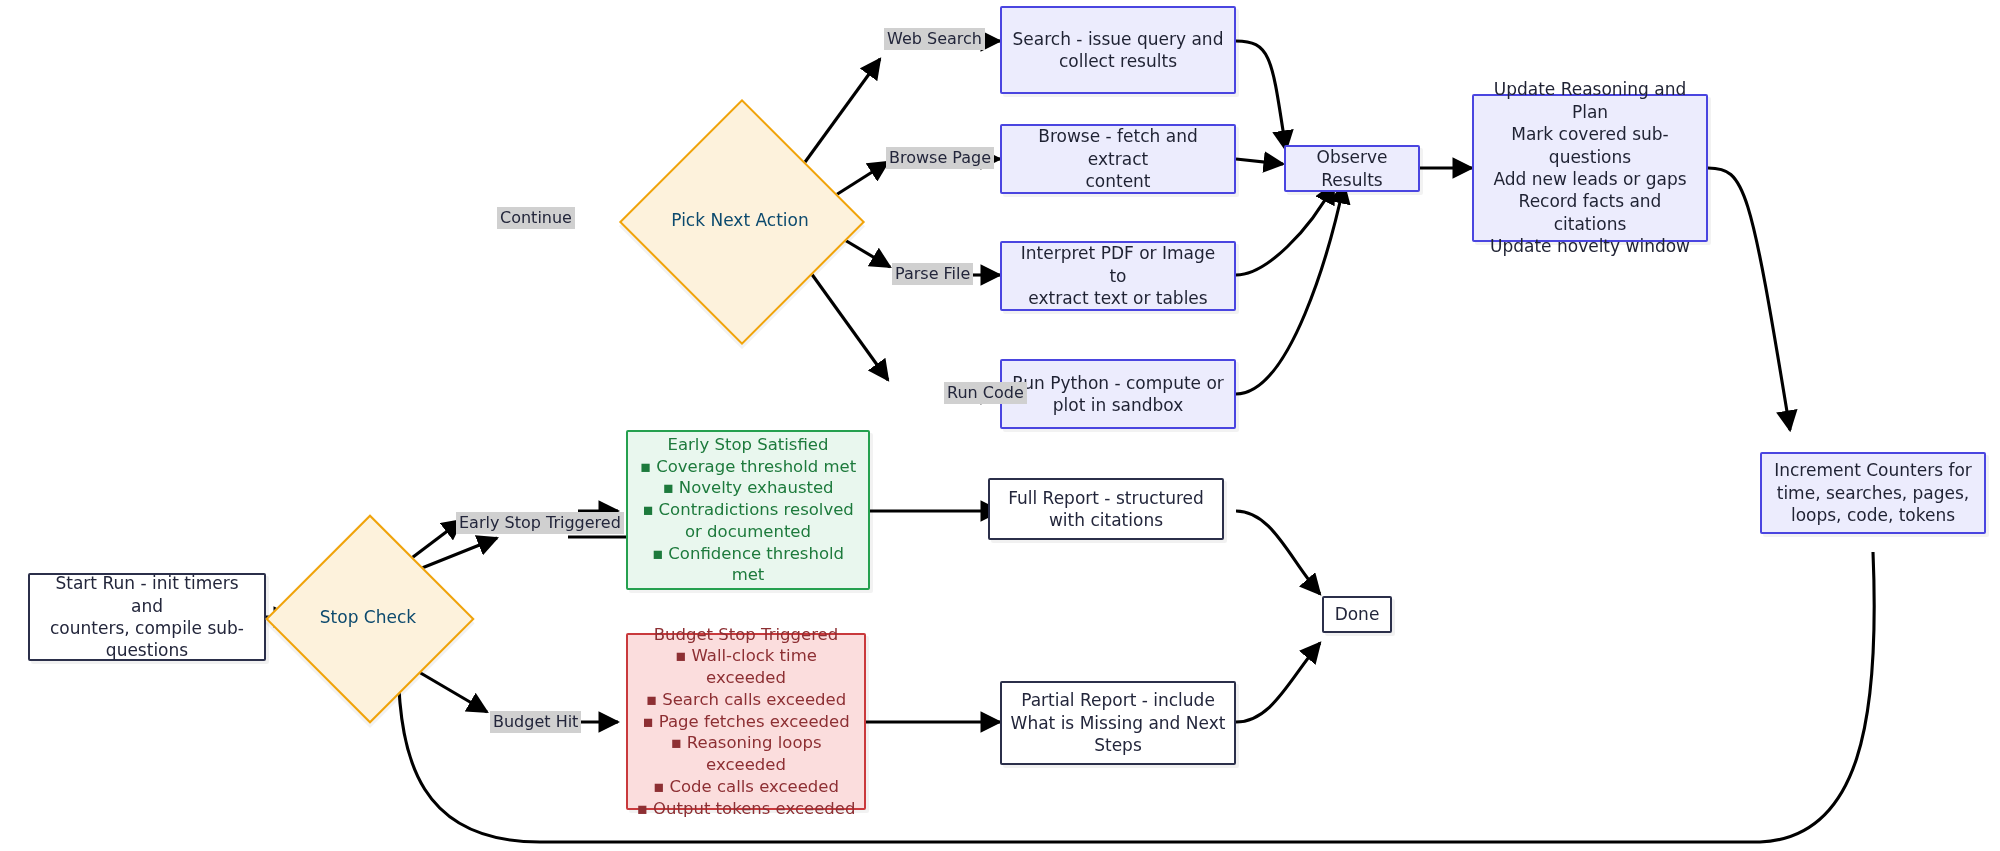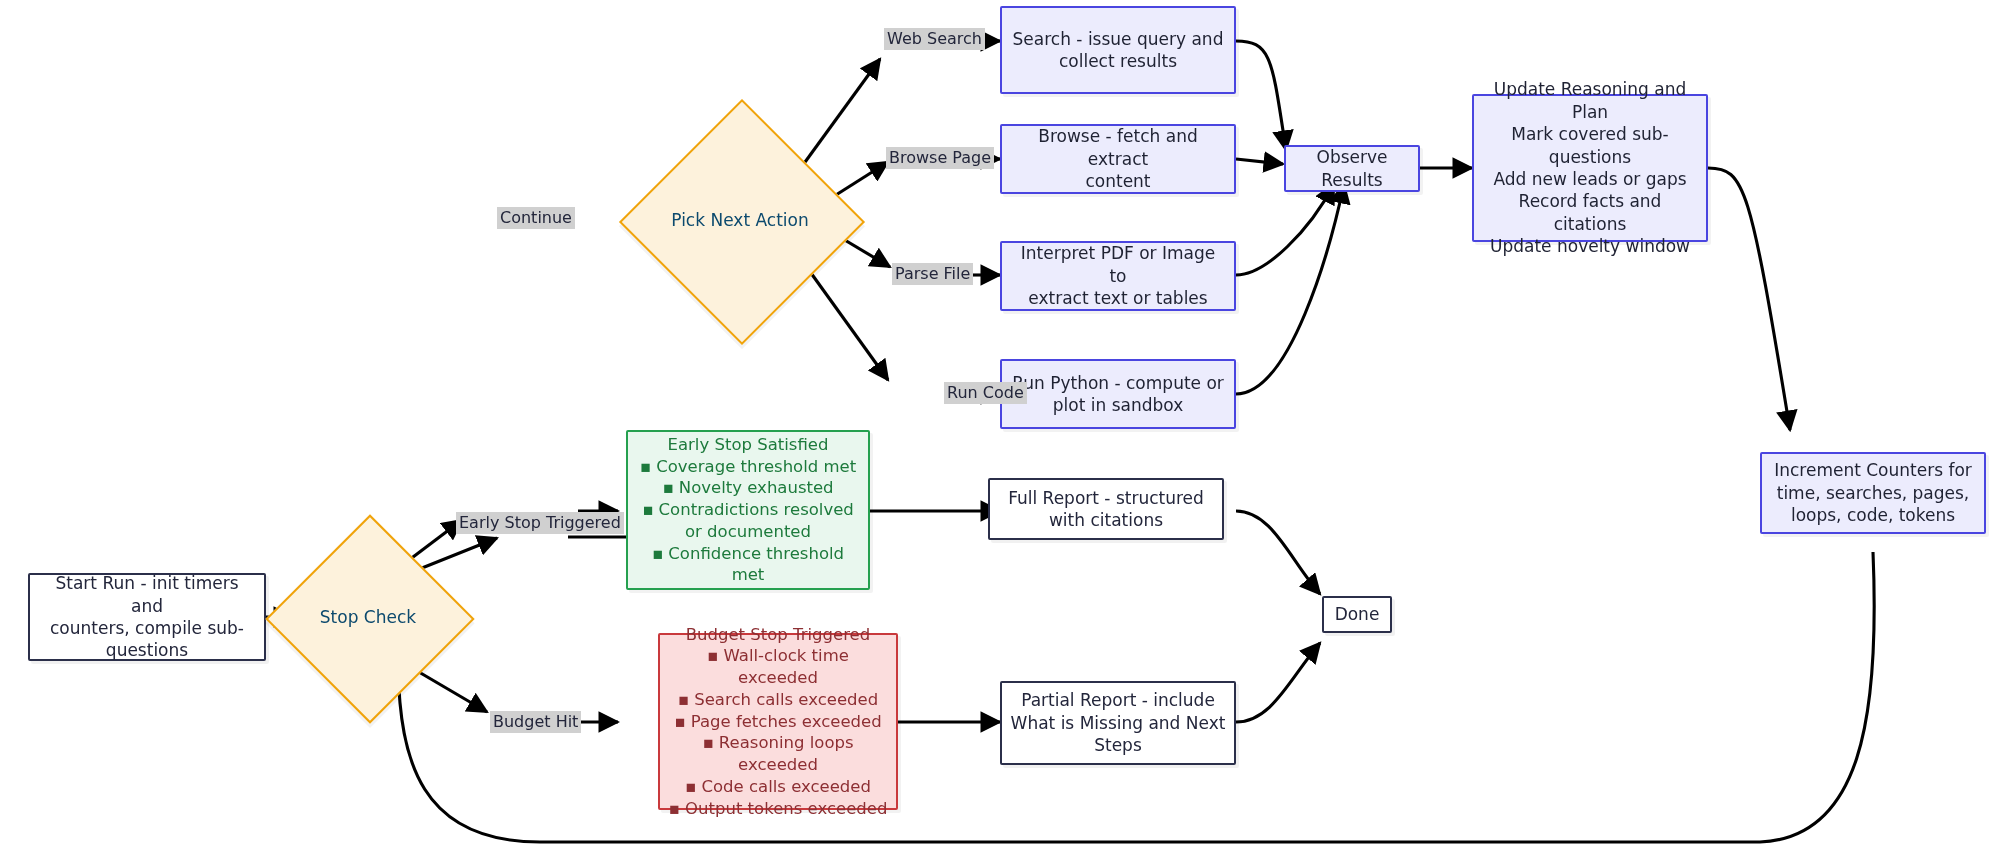--- a/index.html
+++ b/index.html
@@ -168,21 +168,21 @@
 
   <div class="node rect-green" style="left:626px;top:430px;width:244px;height:160px;">
     <span class="lbl">Early Stop Satisfied
 ▪ Coverage threshold met
 ▪ Novelty exhausted
 ▪ Contradictions resolved
 or documented
 ▪ Confidence threshold met</span>
   </div>
 
-  <div class="node rect-red" style="left:626px;top:633px;width:240px;height:177px;margin-left:32px;">
+  <div class="node rect-red" style="left:626px;top:633px;width:240px;height:177px;">
     <span class="lbl">Budget Stop Triggered
 ▪ Wall-clock time exceeded
 ▪ Search calls exceeded
 ▪ Page fetches exceeded
 ▪ Reasoning loops exceeded
 ▪ Code calls exceeded
 ▪ Output tokens exceeded</span>
   </div>
 
   <div class="node rect-default" style="left:988px;top:478px;width:236px;height:62px;text-align:center;">

